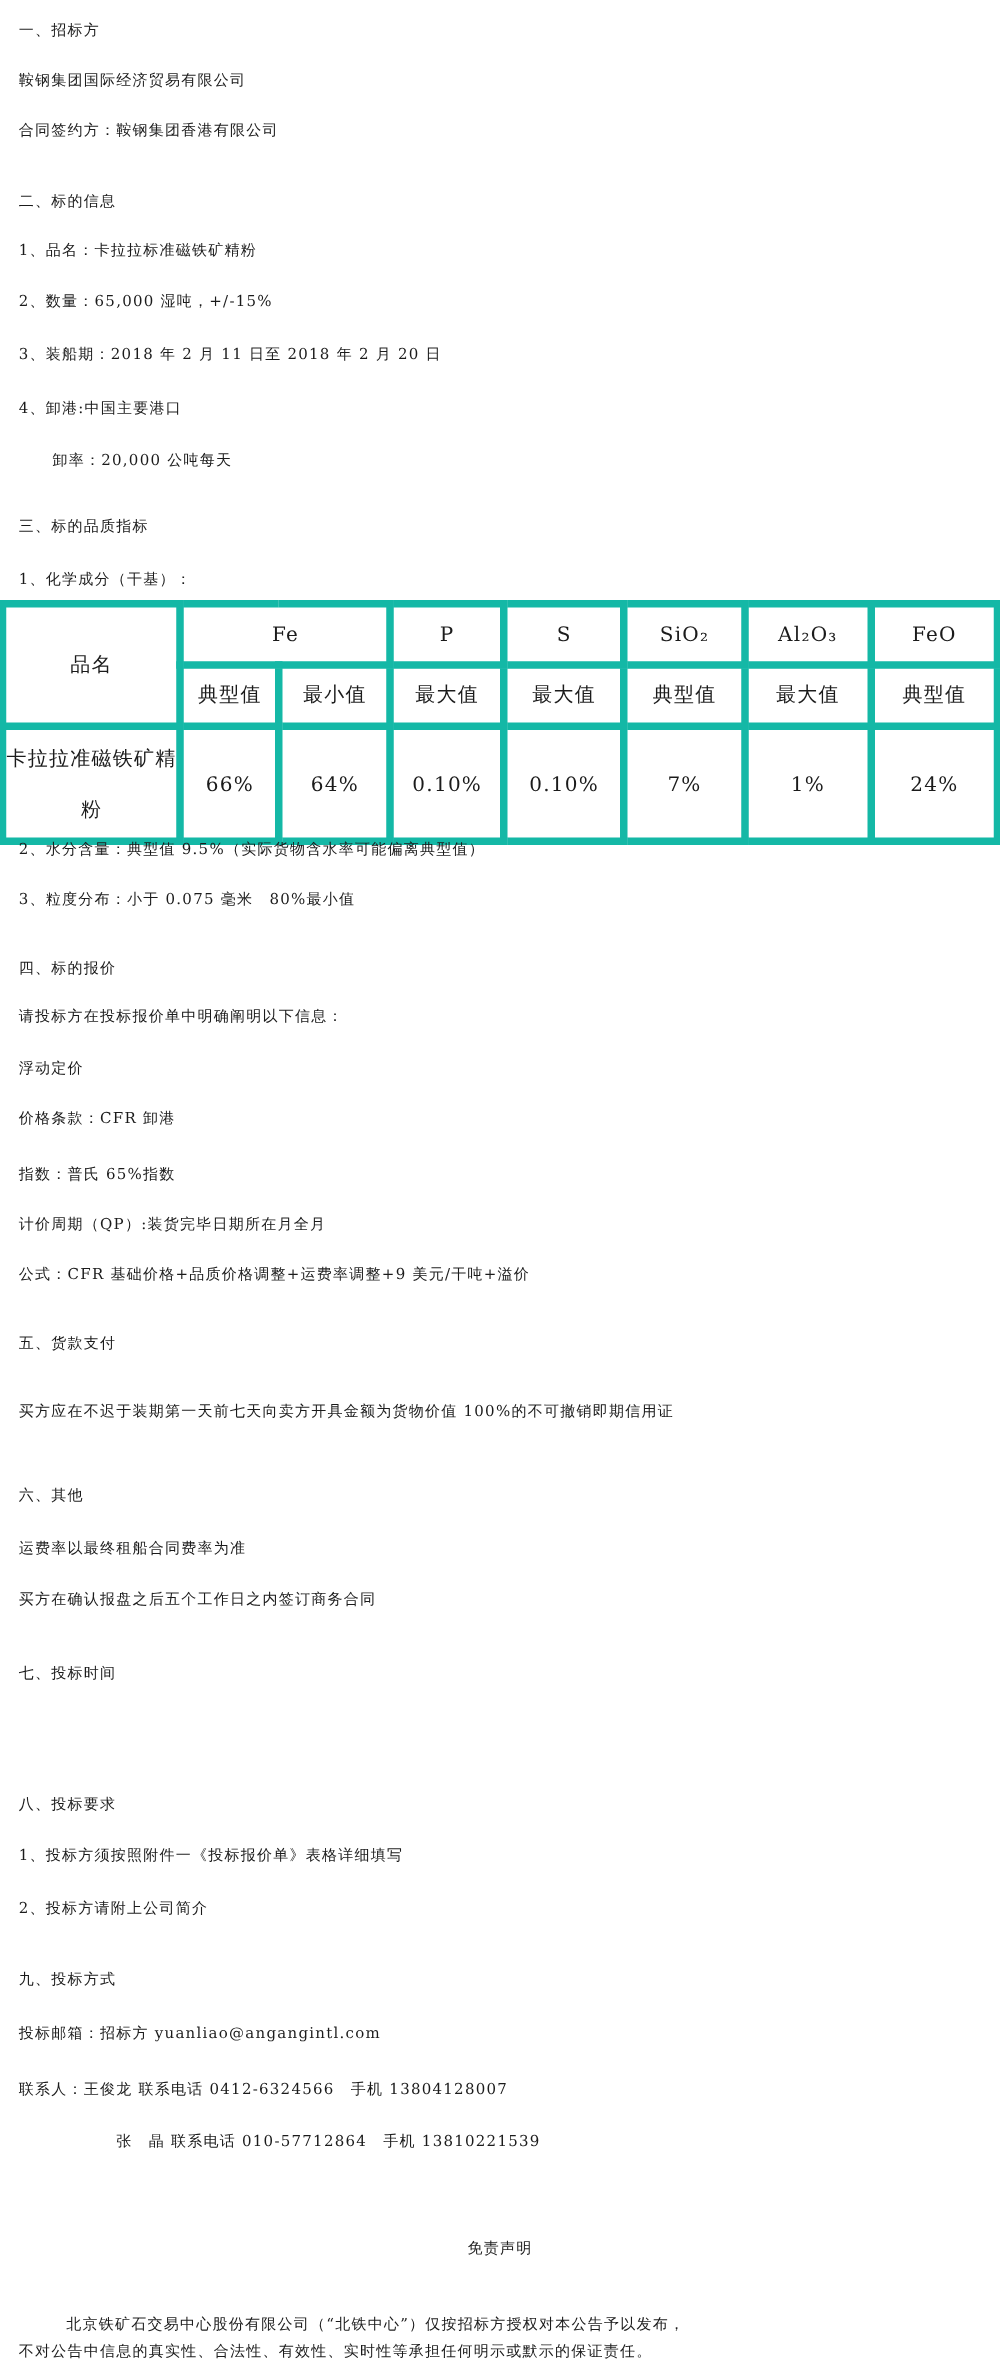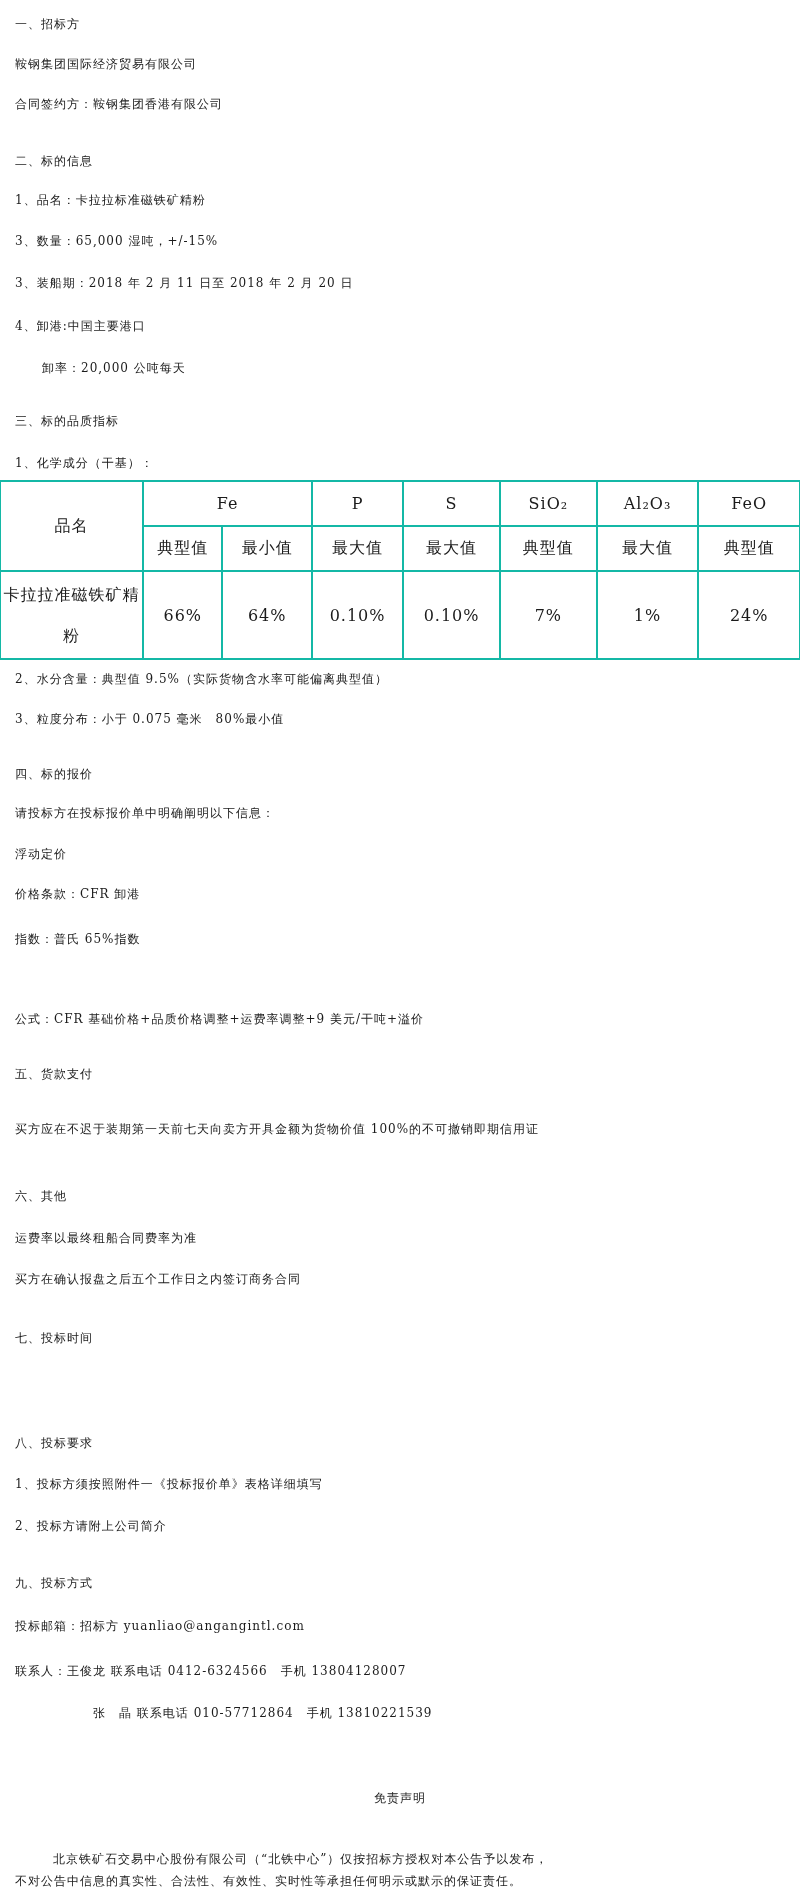--- a/index.html
+++ b/index.html
@@ -28,21 +28,21 @@
   table.spec{
     position:absolute;
     top:480px;
     left:-1px;
     width:802px;
     border-collapse:collapse;
     table-layout:fixed;
     text-align:center;
   }
   table.spec td{
-    border:2px solid #14b8a6;
+    border:6px solid #14b8a6;
     font-size:16px;
     letter-spacing:1px;
     padding:0;
     vertical-align:middle;
   }
   tr.r1 td{height:43px;}
   tr.r2 td{height:43px;}
   tr.r3 td{height:86px;}
   td.pname{padding:0 8px;line-height:41px;white-space:normal;}
   col.c-name{width:17.9%;}
@@ -58,21 +58,21 @@
 <body>
 
 <div class="page">
 
   <p class="ln" style="top:13px">一、招标方</p>
   <p class="ln" style="top:53px">鞍钢集团国际经济贸易有限公司</p>
   <p class="ln" style="top:93px">合同签约方：鞍钢集团香港有限公司</p>
 
   <p class="ln" style="top:150px">二、标的信息</p>
   <p class="ln" style="top:189px">1、品名：卡拉拉标准磁铁矿精粉</p>
-  <p class="ln" style="top:230px">3、数量：65,000 湿吨，+/-15%</p>
+  <p class="ln" style="top:230px">2、数量：65,000 湿吨，+/-15%</p>
   <p class="ln" style="top:272px">3、装船期：2018 年 2 月 11 日至 2018 年 2 月 20 日</p>
   <p class="ln" style="top:315px">4、卸港:中国主要港口</p>
   <p class="ln indent-rate" style="top:357px">卸率：20,000 公吨每天</p>
 
   <p class="ln" style="top:410px">三、标的品质指标</p>
   <p class="ln" style="top:452px">1、化学成分（干基）：</p>
 
   <table class="spec">
     <colgroup>
       <col class="c-name">
@@ -117,20 +117,21 @@
     </table>
 
   <p class="ln" style="top:668px">2、水分含量：典型值 9.5%（实际货物含水率可能偏离典型值）</p>
   <p class="ln" style="top:708px">3、粒度分布：小于 0.075 毫米　80%最小值</p>
 
   <p class="ln" style="top:763px">四、标的报价</p>
   <p class="ln" style="top:802px">请投标方在投标报价单中明确阐明以下信息：</p>
   <p class="ln" style="top:843px">浮动定价</p>
   <p class="ln" style="top:883px">价格条款：CFR 卸港</p>
   <p class="ln" style="top:928px">指数：普氏 65%指数</p>
+  <p class="ln" style="top:968px">计价周期（QP）:装货完毕日期所在月全月</p>
   <p class="ln" style="top:1008px">公式：CFR 基础价格+品质价格调整+运费率调整+9 美元/干吨+溢价</p>
 
   <p class="ln" style="top:1063px">五、货款支付</p>
   <p class="ln" style="top:1118px">买方应在不迟于装期第一天前七天向卖方开具金额为货物价值 100%的不可撤销即期信用证</p>
 
   <p class="ln" style="top:1185px">六、其他</p>
   <p class="ln" style="top:1227px">运费率以最终租船合同费率为准</p>
   <p class="ln" style="top:1268px">买方在确认报盘之后五个工作日之内签订商务合同</p>
 
   <p class="ln" style="top:1327px">七、投标时间</p>

